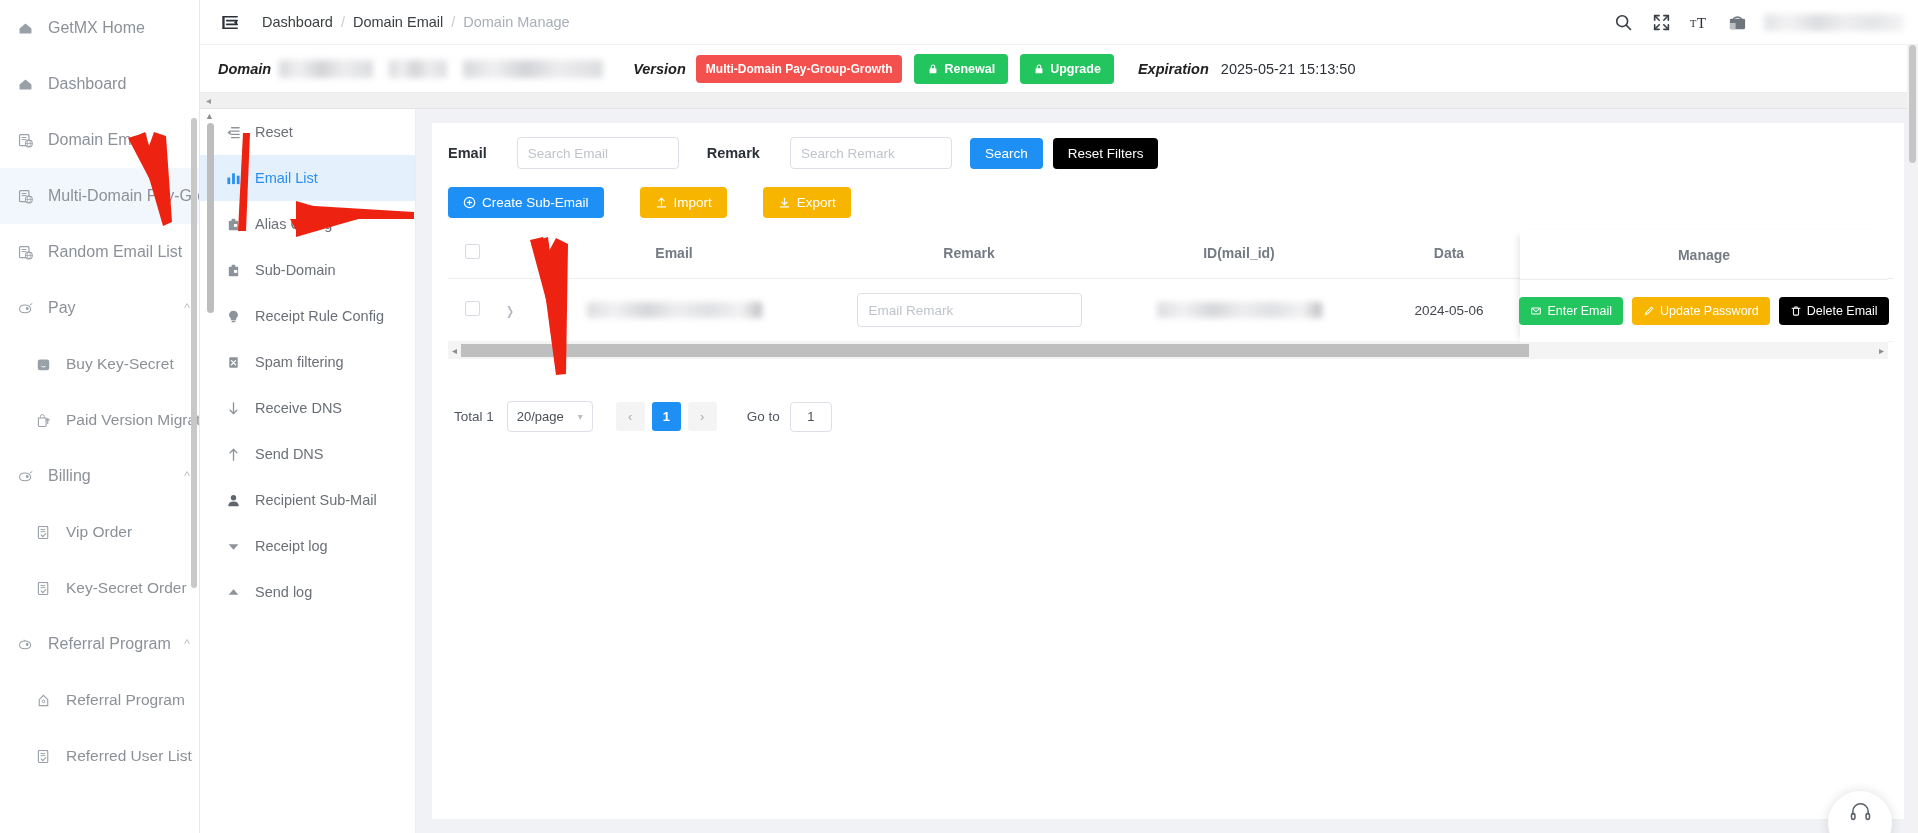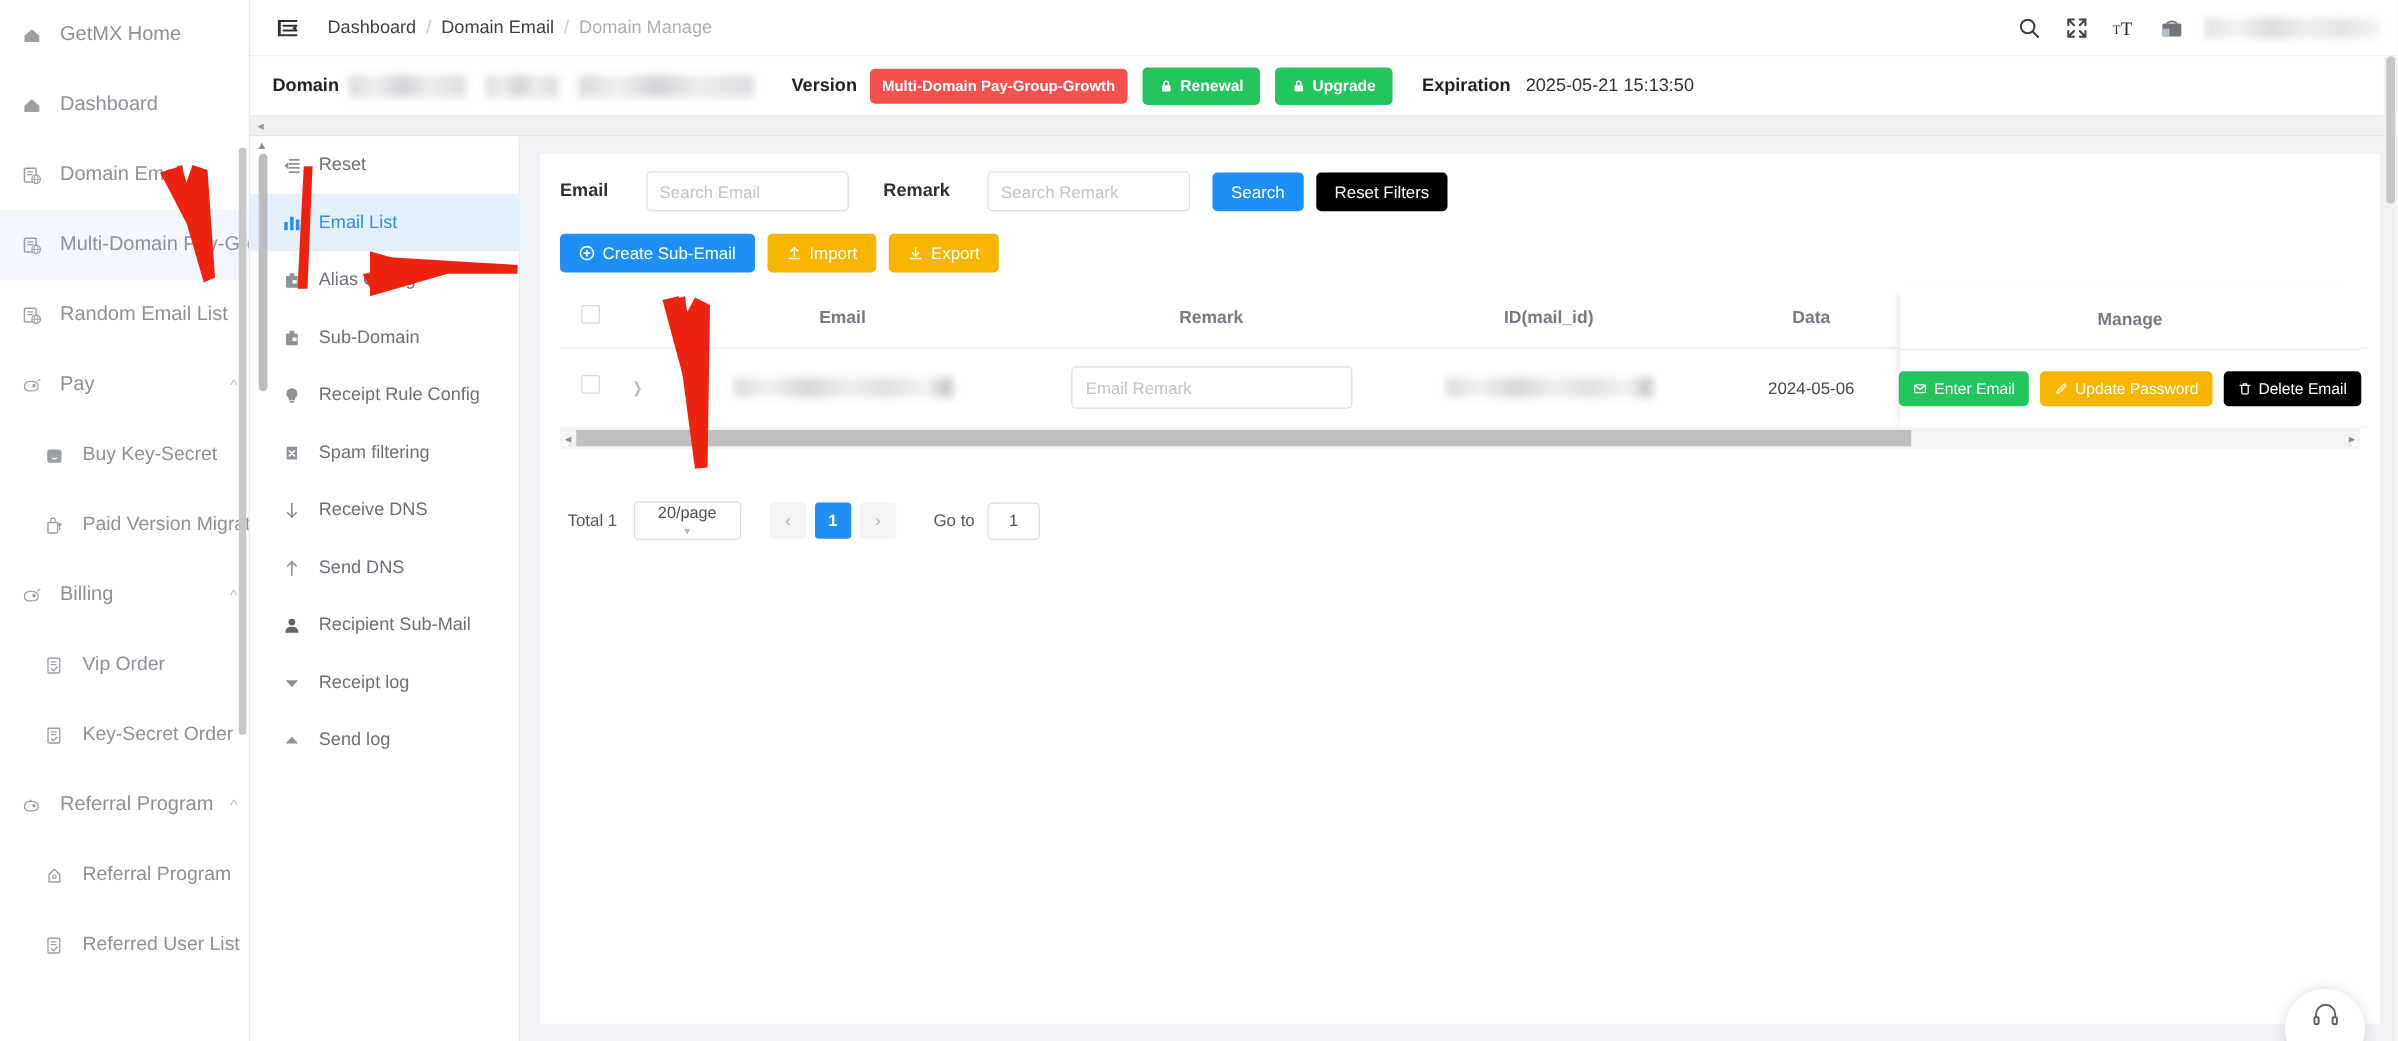--- a/index.html
+++ b/index.html
@@ -74,21 +74,21 @@
     filter: blur(3px); border-radius: 2px;
   }
 
   .infobar {
     height: 48px; background: #fff;
     display: flex; align-items: center;
     padding: 0 18px;
     border-bottom: 1px solid #ececec;
     font-size: 14.5px;
   }
-  .lbl-strong { font-weight: bold; color: #222; }
+  .lbl-strong { font-weight: bold; color: #222; font-style: italic; }
   .blurchip {
     height: 18px; border-radius: 2px; margin-left: 8px;
     filter: blur(3.2px);
     background: linear-gradient(90deg,#d8d9dc 0%,#f0f0f2 22%,#d2d3d6 45%,#ededef 68%,#dcdde0 100%);
   }
   .badge-version {
     background: #f4514e; color: #fff;
     font-size: 12px; font-weight: bold;
     padding: 7px 10px; border-radius: 4px;
     margin-left: 10px;
@@ -165,21 +165,21 @@
     cursor: pointer; color: #fff;
     font-family: "Liberation Sans", sans-serif;
   }
   .btn-blue { background: #1e90f5; }
   .btn-red  { background: #000000; }
   .btn-amber{ background: #f7b500; }
   .btn-g    { background: #22c55e; }
   .mr10 { margin-right: 10px; }
   .ml16 { margin-left: 18px; }
 
-  .actions { display: flex; align-items: center; padding: 14px 16px 12px 16px; }
+  .actions { display: flex; align-items: center; padding: 14px 16px 12px 16px; gap: 26px; }
   .btn-ic { display: inline-flex; align-items: center; gap: 6px; }
   .btn-ic svg { width: 13px; height: 13px; }
 
   
   .tablewrap { position: relative; margin: 0 16px; }
   table.grid { width: 100%; border-collapse: collapse; table-layout: fixed; }
   table.grid th {
     font-size: 14px; color: #757b84; font-weight: bold;
     padding: 14px 0 16px 0; text-align: center;
     border-bottom: 1px solid #ededed; background: #fff;
@@ -240,21 +240,20 @@
 
   
   .pager { display: flex; align-items: center; padding: 42px 0 0 22px; font-size: 13.5px; color: #505660; }
   .pg-total { margin-right: 13px; }
   .pg-select {
     width: 86px; height: 31px;
     border: 1px solid #dcdfe6; border-radius: 4px;
     display: flex; align-items: center; justify-content: space-between;
     padding: 0 9px; font-size: 13px; color: #4a5058; cursor: pointer;
     background: #fff;
-    flex-direction: column;
   }
   .pg-select .chev { color: #b9bec5; font-size: 10px; }
   .pg-nav { display: flex; align-items: center; gap: 7px; margin-left: 23px; }
   .pg-box {
     min-width: 29px; height: 29px; border-radius: 3px;
     background: #f4f4f5; color: #a7acb4;
     display: flex; align-items: center; justify-content: center;
     font-size: 13px; cursor: pointer;
   }
   .pg-box.cur { background: #1e90f5; color: #fff; font-weight: bold; }

